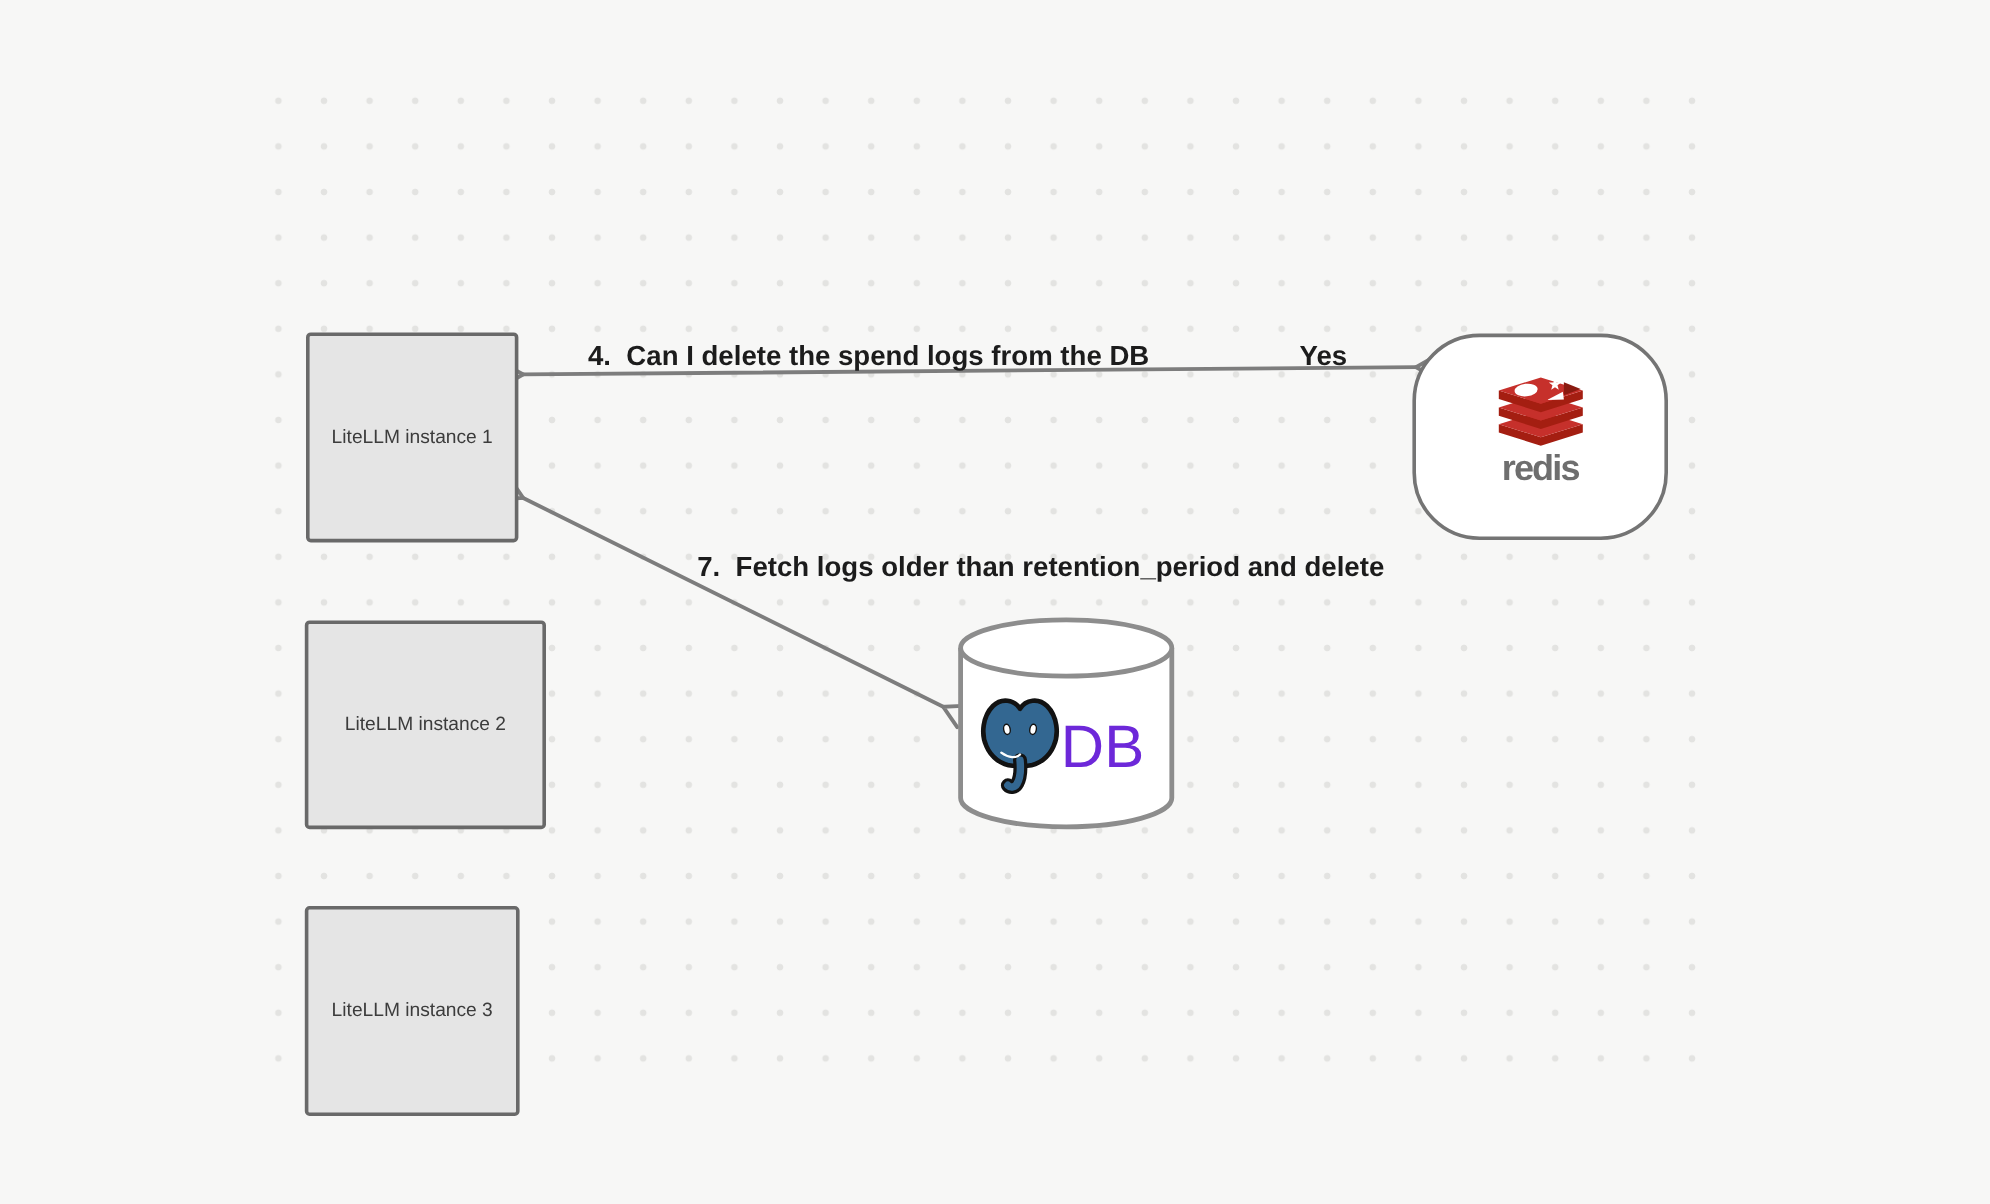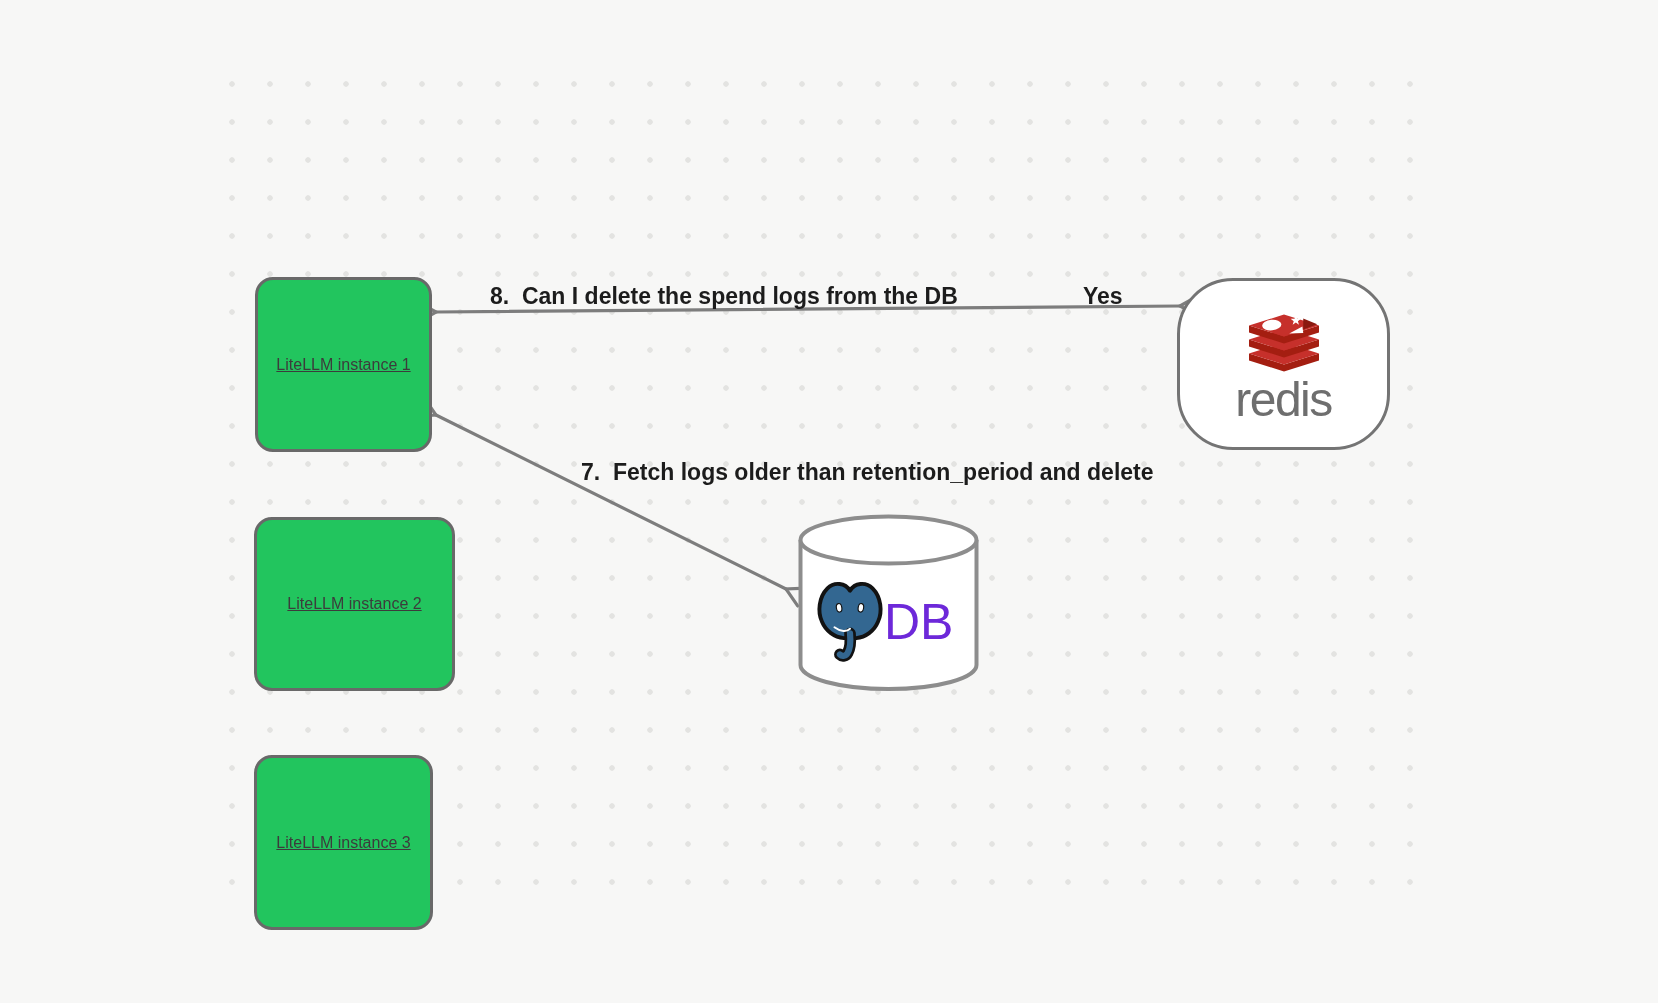--- a/index.html
+++ b/index.html
@@ -8,36 +8,36 @@
     background:#f7f7f6;
     font-family:"Liberation Sans","DejaVu Sans",sans-serif;
   }
   #dot-grid{
     position:absolute;left:213px;top:65px;width:1216px;height:836px;
     background-image:radial-gradient(circle,#e3e3e1 2.4px,rgba(227,227,225,0) 3.1px);
     background-size:38px 38px;
   }
   .node-box{
     position:absolute;box-sizing:border-box;
-    background:#22c55e;border:3px solid #696969;border-radius:18px;
+    background:#e5e5e5;border:3px solid #696969;border-radius:4px;
     display:flex;align-items:center;justify-content:center;
-    font-size:16px;color:#3c3c3c;text-decoration:underline;
+    font-size:16px;color:#3c3c3c;
   }
   #instance-1{left:255px;top:277px;width:177px;height:175px;}
   #instance-2{left:254px;top:517px;width:201px;height:174px;}
   #instance-3{left:254px;top:755px;width:179px;height:175px;}
   #redis-node{
     position:absolute;box-sizing:border-box;
     left:1177px;top:278px;width:213px;height:172px;
     background:#ffffff;border:3px solid #747474;border-radius:56px;
     display:flex;flex-direction:column;align-items:center;justify-content:flex-start;
     padding-top:32px;
   }
   #redis-wordmark{
-    font-size:48px;font-weight:400;color:#6e6e6e;letter-spacing:-1.5px;
+    font-size:30px;font-weight:700;color:#6e6e6e;letter-spacing:-1.5px;
     line-height:1;margin-top:3px;
   }
   #db-cylinder{position:absolute;left:797px;top:513px;width:183px;height:179px;}
   #postgres-logo{position:absolute;left:811px;top:579px;width:78px;height:84px;}
   #db-label{
     position:absolute;left:884px;top:597px;
     font-size:50px;font-weight:400;color:#6d28d9;line-height:1;
   }
   #arrow-layer{position:absolute;left:0;top:0;width:1658px;height:1003px;pointer-events:none;}
   .edge-label{
@@ -98,17 +98,17 @@
   <svg id="postgres-logo" viewBox="0 0 100 108">
     <path d="M50,15 C44,5 30,3 21,12 C10,23 8,42 14,55 C19,67 30,75 42,76 L58,76 C70,75 81,67 86,55 C92,42 90,23 79,12 C70,3 56,5 50,15 Z" fill="#336791" stroke="#121212" stroke-width="5" stroke-linejoin="round"></path>
     <path d="M50,70 C51,80 51,88 47,95 C45,99 40,100 37,97" fill="none" stroke="#121212" stroke-width="15" stroke-linecap="round"></path>
     <path d="M50,70 C51,80 51,88 47,95 C45,99 40,100 37,97" fill="none" stroke="#336791" stroke-width="8" stroke-linecap="round"></path>
     <ellipse cx="36" cy="37" rx="3.5" ry="5.5" fill="#ffffff" stroke="#121212" stroke-width="1.5" transform="rotate(-10 36 37)"></ellipse>
     <ellipse cx="64" cy="37" rx="3.5" ry="5.5" fill="#ffffff" stroke="#121212" stroke-width="1.5" transform="rotate(10 64 37)"></ellipse>
     <path d="M30,62 C38,68 46,68 50,64" fill="none" stroke="#ffffff" stroke-width="2.5" stroke-linecap="round"></path>
   </svg>
   <div id="db-label">DB</div>
 
-  <div id="edge1-label" class="edge-label">8.  Can I delete the spend logs from the DB</div>
+  <div id="edge1-label" class="edge-label">4.  Can I delete the spend logs from the DB</div>
   <div id="edge1-response" class="edge-label">Yes</div>
   <div id="edge2-label" class="edge-label">7.  Fetch logs older than retention_period and delete</div>
 
 </div>
 
 </body></html>

